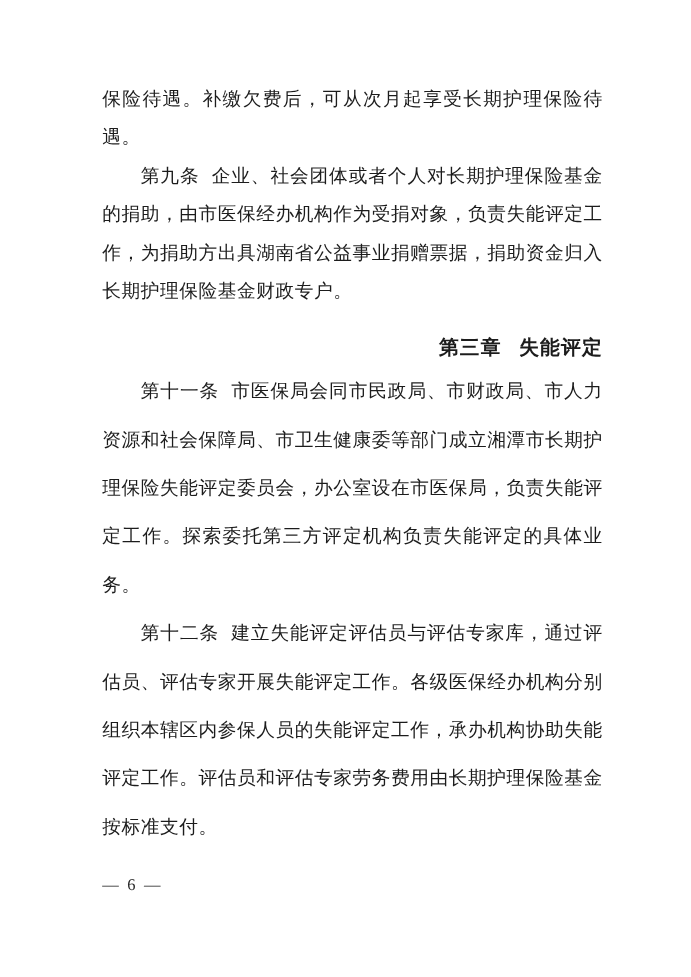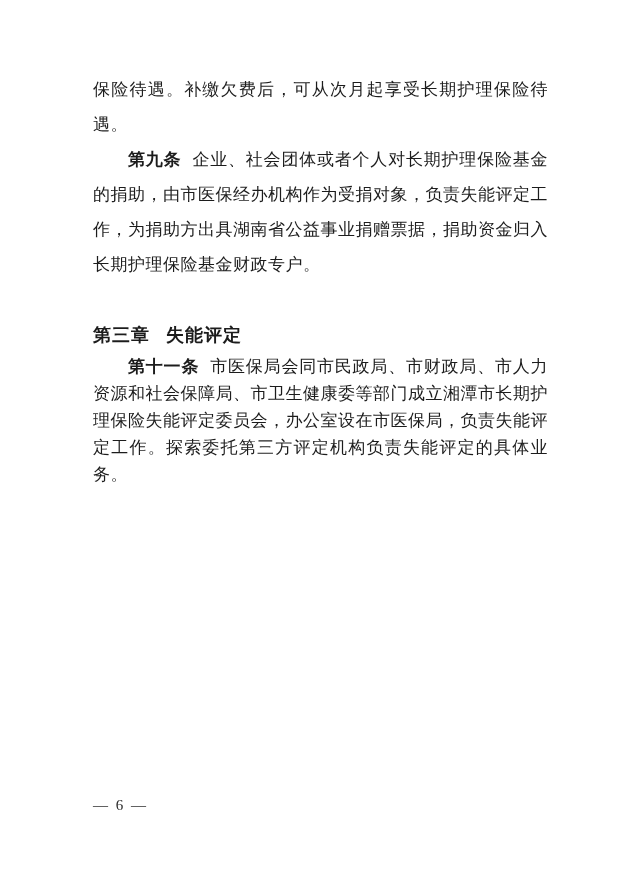--- a/index.html
+++ b/index.html
@@ -17,32 +17,32 @@
     background: #ffffff;
     padding: 72px 80px 0 93px;
   }
   .para {
     font-size: 17px;
     line-height: 35px;
     text-align: justify;
     text-justify: inter-character;
     letter-spacing: 0.5px;
   }
-  .para.tight { line-height: 27px; }
+  .para.tight { line-height: 44px; }
   .indent { text-indent: 35px; }
   .term {
-    font-weight: bold;
+    font-weight: normal;
     margin-right: 0.65em;
   }
   .chapter {
     font-size: 18px;
     font-weight: bold;
-    text-align: left;
+    text-align: right;
     line-height: 35px;
-    margin-top: 36px;
+    margin-top: 17px;
     letter-spacing: 1px;
   }
   .chapter .chapter-gap { display: inline-block; width: 16px; }
   .page-number {
     position: absolute;
     left: 93px;
     top: 797px;
     font-size: 15px;
     letter-spacing: 2px;
     color: #2a2a2a;
@@ -55,16 +55,17 @@
 
   <p class="para"><span>保险待遇。补缴欠费后，可从次月起享受长期护理保险待遇。</span></p>
 
   <p class="para indent"><span class="term">第九条</span><span>企业、社会团体或者个人对长期护理保险基金的捐助，由市医保经办机构作为受捐对象，负责失能评定工作，为捐助方出具湖南省公益事业捐赠票据，捐助资金归入长期护理保险基金财政专户。</span></p>
 
   <h2 class="chapter"><span>第三章</span><span class="chapter-gap"></span><span>失能评定</span></h2>
 
 
   <p class="para tight indent"><span class="term">第十一条</span><span>市医保局会同市民政局、市财政局、市人力资源和社会保障局、市卫生健康委等部门成立湘潭市长期护理保险失能评定委员会，办公室设在市医保局，负责失能评定工作。探索委托第三方评定机构负责失能评定的具体业务。</span></p>
 
+  <p class="para tight indent"><span class="term">第十二条</span><span>建立失能评定评估员与评估专家库，通过评估员、评估专家开展失能评定工作。各级医保经办机构分别组织本辖区内参保人员的失能评定工作，承办机构协助失能评定工作。评估员和评估专家劳务费用由长期护理保险基金按标准支付。</span></p>
 
   <div class="page-number">— 6 —</div>
 
 </div>
 
 </body></html>

